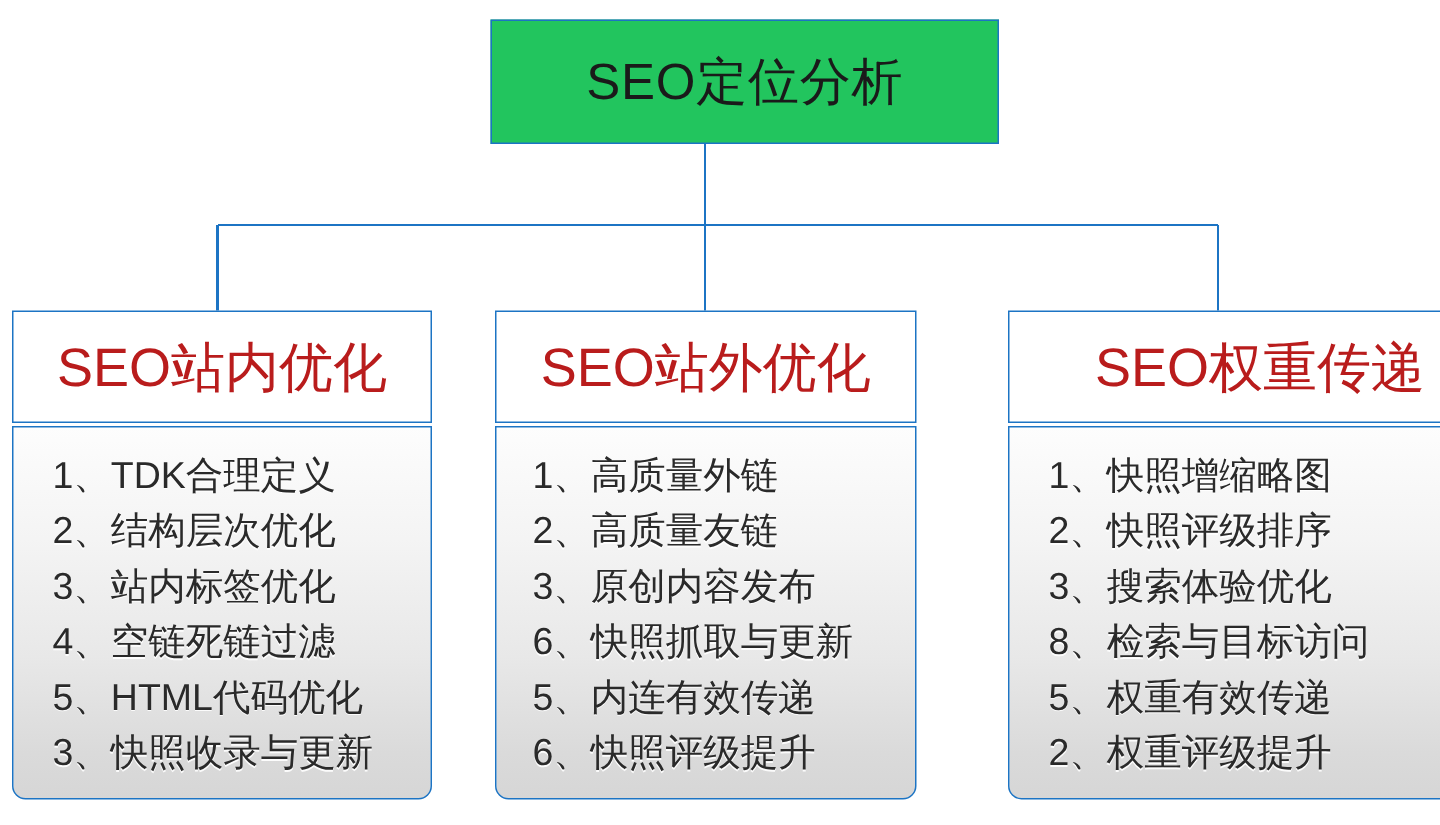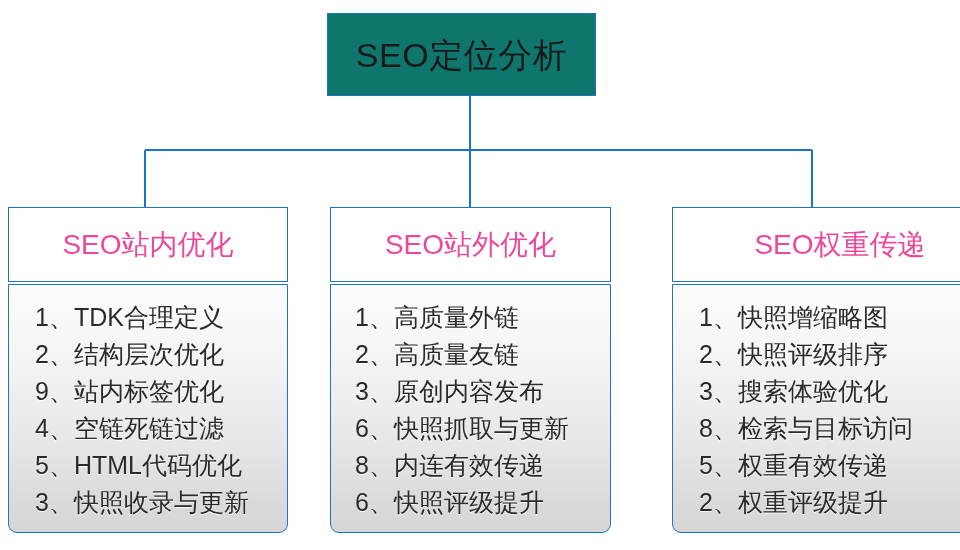--- a/index.html
+++ b/index.html
@@ -28,25 +28,25 @@
     width: 960px;
     height: 550px;
     pointer-events: none;
   }
 
   
   .root-box {
     position: absolute;
     left: 327px;
     top: 13px;
-    width: 269px;
+    width: 339px;
     height: 83px;
     box-sizing: border-box;
     border: 1.6px solid #1c74c4;
-    background: #0f766e;
+    background: #22c55e;
     display: flex;
     align-items: center;
     justify-content: center;
   }
   .root-title {
     font-size: 34px;
     color: #1a1a1a;
     letter-spacing: 0.5px;
     line-height: 1;
     white-space: nowrap;
@@ -64,22 +64,22 @@
   .col-header {
     box-sizing: border-box;
     height: 75px;
     border: 1.6px solid #1c74c4;
     background: #ffffff;
     display: flex;
     align-items: center;
     justify-content: center;
   }
   .col-header-title {
-    font-size: 28px;
-    color: #ec4899;
+    font-size: 36px;
+    color: #b91c1c;
     line-height: 1;
     white-space: nowrap;
   }
 
   .col-body {
     box-sizing: border-box;
     margin-top: 2px;
     height: 249px;
     border: 1.6px solid #1c74c4;
     border-radius: 0 0 9px 9px;
@@ -124,39 +124,39 @@
   </div>
 
   <div class="column col-1">
     <div class="col-header">
       <span class="col-header-title">SEO站内优化</span>
     </div>
     <div class="col-body">
       <ul class="col-list">
         <li>1、TDK合理定义</li>
         <li>2、结构层次优化</li>
-        <li>9、站内标签优化</li>
+        <li>3、站内标签优化</li>
         <li>4、空链死链过滤</li>
         <li>5、HTML代码优化</li>
         <li>3、快照收录与更新</li>
       </ul>
     </div>
   </div>
 
   <div class="column col-2">
     <div class="col-header">
       <span class="col-header-title">SEO站外优化</span>
     </div>
     <div class="col-body">
       <ul class="col-list">
         <li>1、高质量外链</li>
         <li>2、高质量友链</li>
         <li>3、原创内容发布</li>
         <li>6、快照抓取与更新</li>
-        <li>8、内连有效传递</li>
+        <li>5、内连有效传递</li>
         <li>6、快照评级提升</li>
       </ul>
     </div>
   </div>
 
   <div class="column col-3">
     <div class="col-header">
       <span class="col-header-title">SEO权重传递</span>
     </div>
     <div class="col-body">

